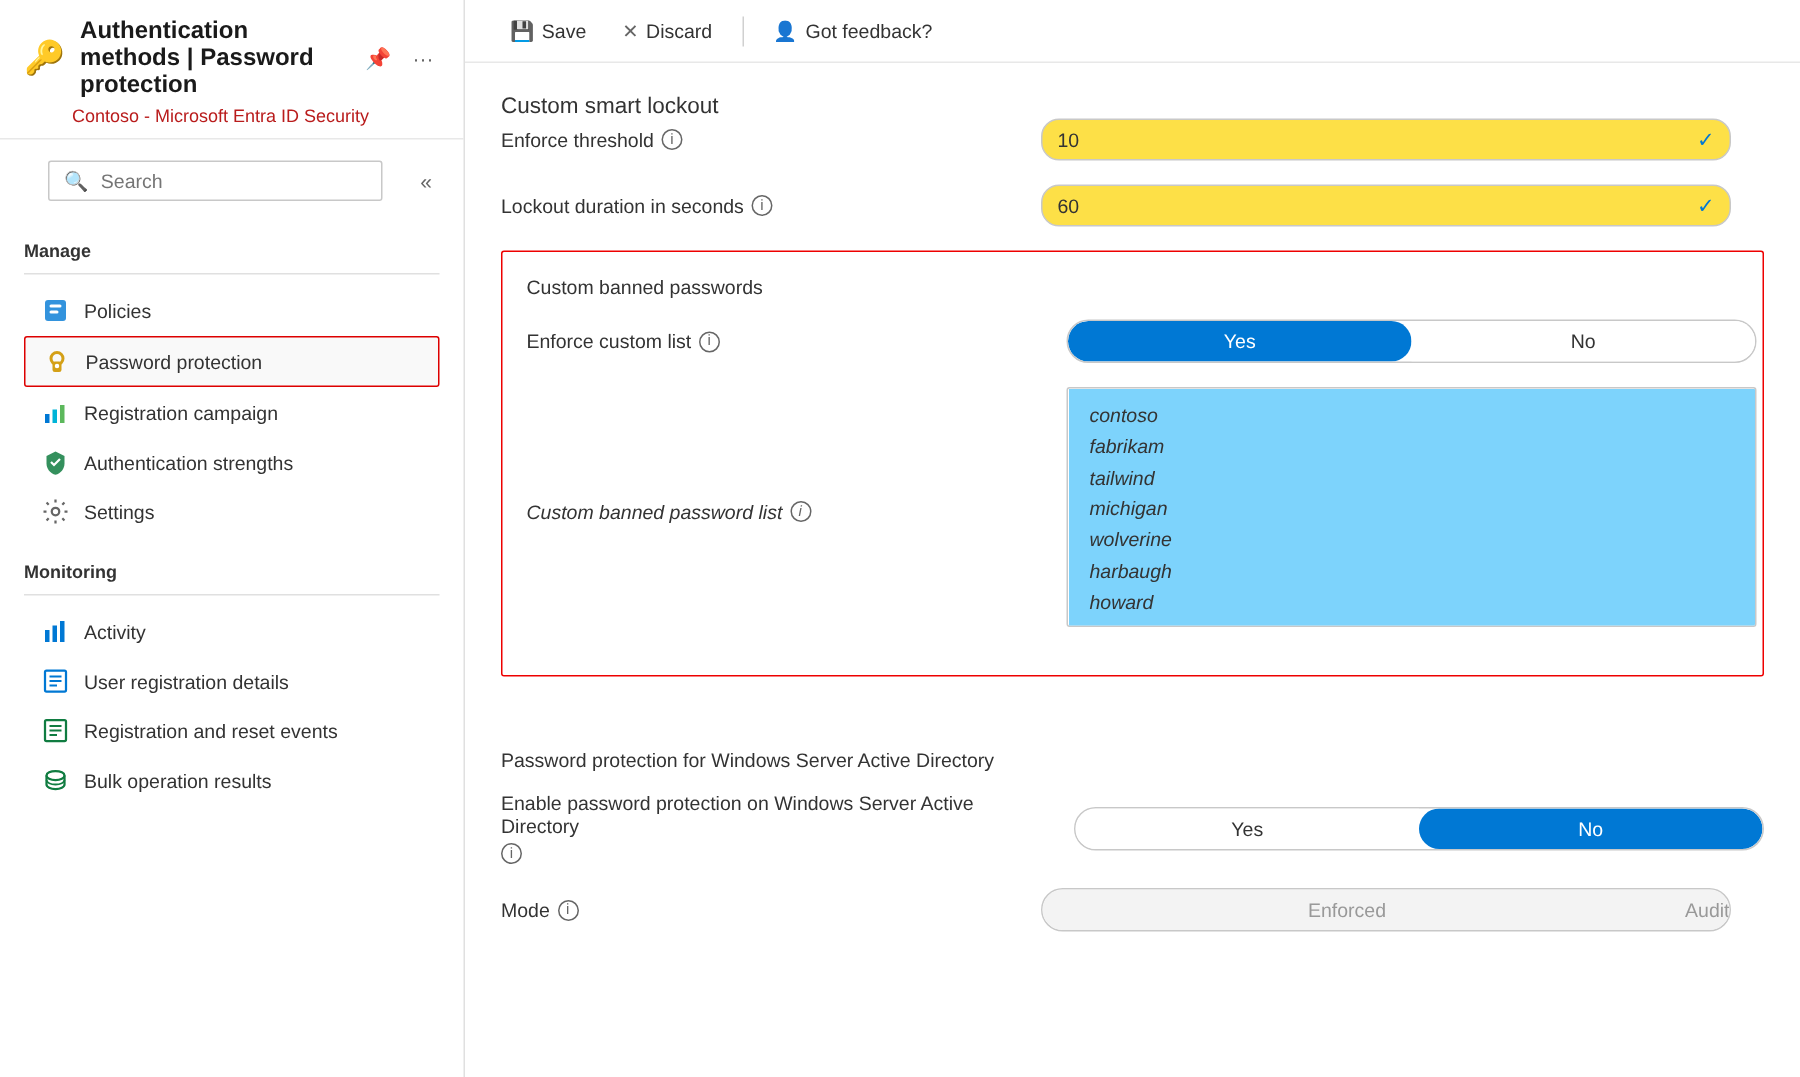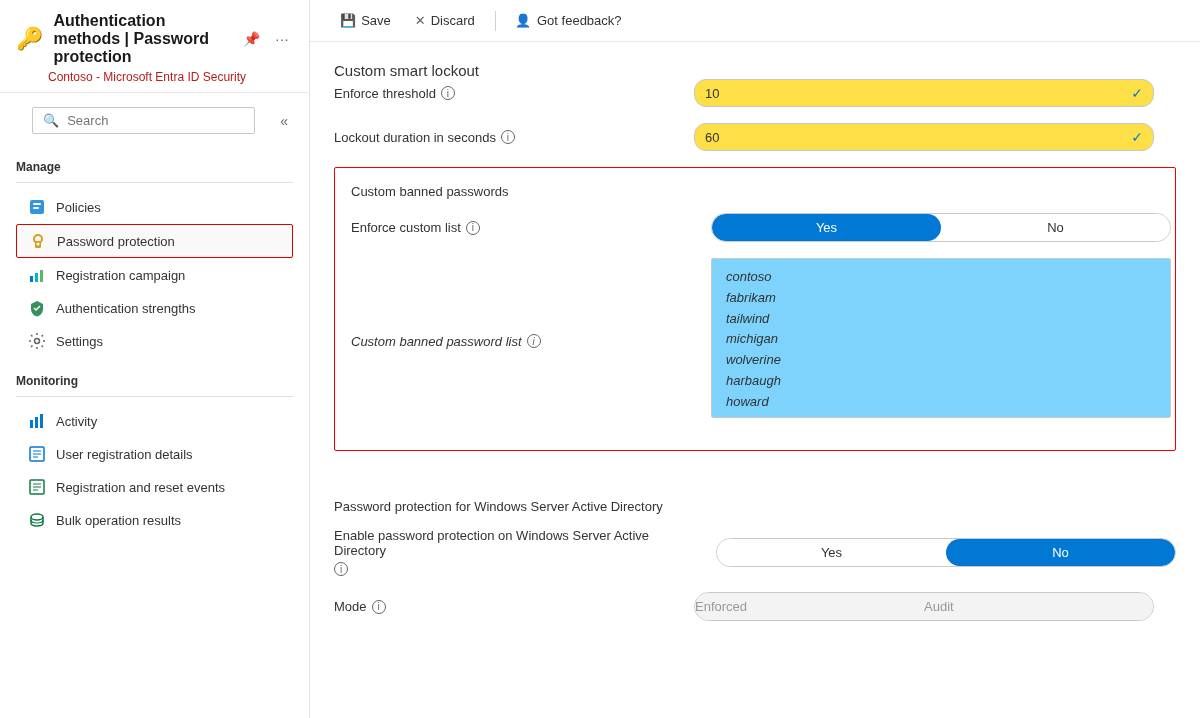--- a/index.html
+++ b/index.html
@@ -63,21 +63,21 @@
     .banned-section { border: 1.5px solid #e00; border-radius: 2px; padding: 16px 16px; margin-bottom: 16px; }
 
     .banned-title { font-size: 13px; color: #333; margin-bottom: 14px; font-weight: 400; }
 
     .textarea-field { border: 1px solid #c8c8c8; border-radius: 2px; padding: 8px 14px; min-width: 460px; height: 160px; font-size: 13px; color: #333; line-height: 1.6; background: #7dd3fc; overflow-y: auto; }
 
     .windows-section { margin-top: 8px; }
     .windows-title { font-size: 13px; color: #333; margin-bottom: 14px; margin-top: 48px; }
 
     .mode-toggle { display: flex; border: 1px solid #c8c8c8; border-radius: 20px; overflow: hidden; min-width: 460px; }
-    .mode-btn { flex: 1; padding: 6px 0; text-align: left; cursor: pointer; font-size: 13px; border: none; background: #f3f3f3; color: #999; }
+    .mode-btn { flex: 1; padding: 6px 0; text-align: right; cursor: pointer; font-size: 13px; border: none; background: #f3f3f3; color: #999; }
 
     .search-row { display: flex; align-items: center; gap: 4px; padding: 4px 16px; }
   </style>
 </head>
 <body>
 
 <div class="layout">
 
   <div class="sidebar">
 

